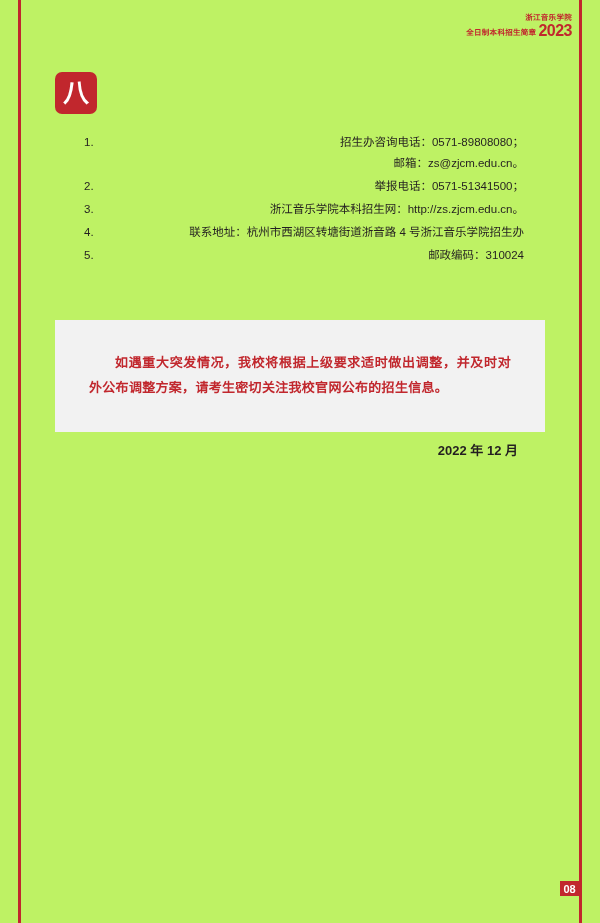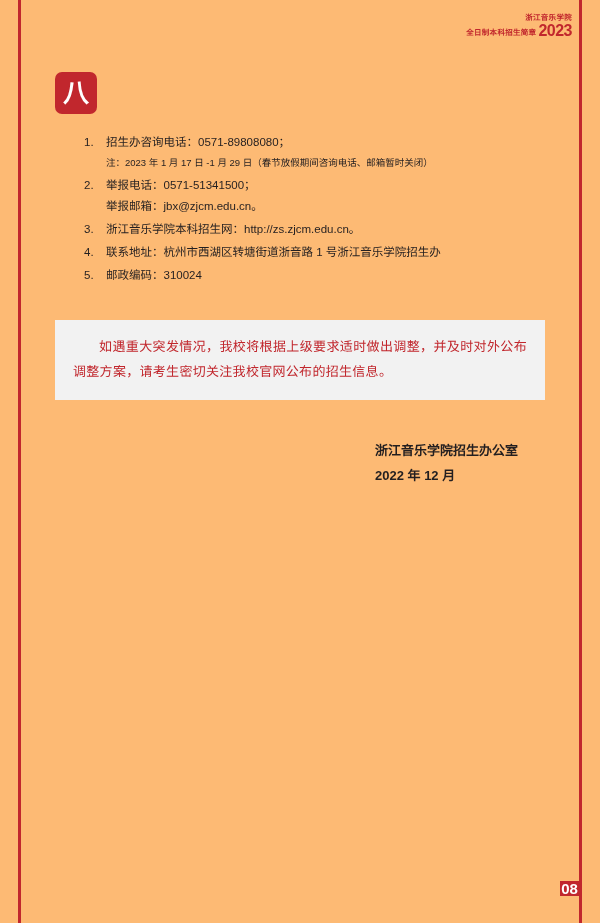--- a/index.html
+++ b/index.html
@@ -13,21 +13,21 @@
     position: relative;
     font-family: "Liberation Sans", sans-serif;
     color: #231f20;
     overflow: hidden;
   }
 
   
   .page {
     position: absolute;
     inset: 0;
-    background: #fdba74;
+    background: #bef264;
   }
   .left-bar {
     position: absolute;
     left: 18px;
     top: 0;
     width: 3px;
     height: 923px;
     background: #c1272d;
   }
   .right-bar {
@@ -117,44 +117,45 @@
     color: #231f20;
   }
   .item-body {
     flex: 1;
   }
   .line {
     font-size: 11.5px;
     line-height: 21px;
     color: #231f20;
     white-space: nowrap;
+    text-align: right;
   }
   .line.small {
     font-size: 9.5px;
     line-height: 20px;
   }
 
   
   .notice {
     position: absolute;
     left: 55px;
     top: 320px;
     width: 490px;
     background: #f2f2f2;
     padding: 14px 18px 16px 18px;
     box-sizing: border-box;
   }
   .notice p {
-    margin: 0;
+    margin: 16px;
     color: #c1272d;
     font-size: 13px;
     line-height: 25px;
     text-align: justify;
     text-indent: 26px;
-    font-weight: normal;
+    font-weight: bold;
     letter-spacing: 0.3px;
   }
 
   
   .signature {
     position: absolute;
     right: 82px;
     top: 438px;
     text-align: left;
   }
@@ -167,21 +168,21 @@
 
   
   .page-num {
     position: absolute;
     right: 21px;
     bottom: 27px;
     width: 19px;
     height: 15px;
     background: #c1272d;
     color: #ffffff;
-    font-size: 15px;
+    font-size: 11px;
     display: flex;
     align-items: center;
     justify-content: center;
     font-weight: bold;
   }
 </style>
 </head>
 <body>
 
 <div class="page">
@@ -200,59 +201,57 @@
   <div class="section-title">
     <div class="num-badge">八</div>
   </div>
 
   <div class="list">
 
     <div class="item">
       <div class="item-no">1.</div>
       <div class="item-body">
         <div class="line">招生办咨询电话：0571-89808080；</div>
-        <div class="line small">注：2023 年 1 月 17 日 -1 月 29 日（春节放假期间咨询电话、邮箱暂时关闭）</div>
+        <div class="line">邮箱：zs@zjcm.edu.cn。</div>
       </div>
     </div>
 
     <div class="item">
       <div class="item-no">2.</div>
       <div class="item-body">
         <div class="line">举报电话：0571-51341500；</div>
-        <div class="line">举报邮箱：jbx@zjcm.edu.cn。</div>
       </div>
     </div>
 
     <div class="item">
       <div class="item-no">3.</div>
       <div class="item-body">
         <div class="line">浙江音乐学院本科招生网：http://zs.zjcm.edu.cn。</div>
       </div>
     </div>
 
     <div class="item">
       <div class="item-no">4.</div>
       <div class="item-body">
-        <div class="line">联系地址：杭州市西湖区转塘街道浙音路 1 号浙江音乐学院招生办</div>
+        <div class="line">联系地址：杭州市西湖区转塘街道浙音路 4 号浙江音乐学院招生办</div>
       </div>
     </div>
 
     <div class="item">
       <div class="item-no">5.</div>
       <div class="item-body">
         <div class="line">邮政编码：310024</div>
       </div>
     </div>
 
   </div>
 
   <div class="notice">
     <p>如遇重大突发情况，我校将根据上级要求适时做出调整，并及时对外公布调整方案，请考生密切关注我校官网公布的招生信息。</p>
   </div>
 
   <div class="signature">
-    <div>浙江音乐学院招生办公室</div>
     <div>2022 年 12 月</div>
   </div>
 
   <div class="page-num">08</div>
 
 </div>
 
 </body></html>

